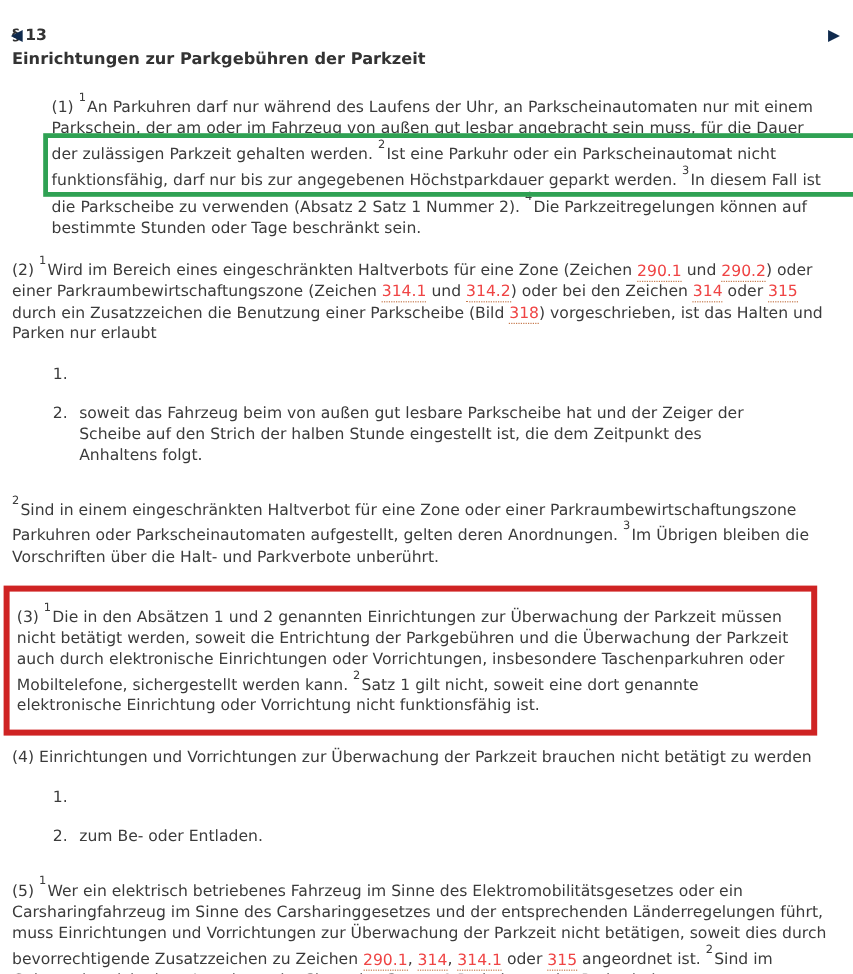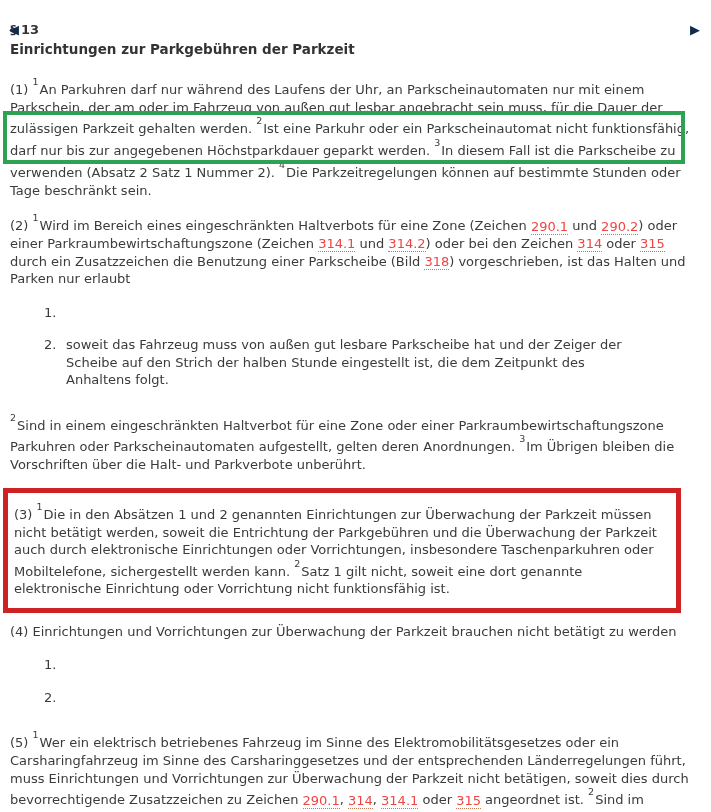--- a/index.html
+++ b/index.html
@@ -34,21 +34,21 @@
     font-weight: bold;
   }
   .h-section { font-size: 13px; line-height: 16px; }
   .h-title   { font-size: 13.5px; line-height: 16px; margin-top: 3px; }
   .body-text { margin-top: 20px; }
   .para {
     margin: 0 0 14px 0;
     line-height: 17.5px;
     text-align: left;
   }
-  .p1-rel { position: relative; }
+  .p1-rel { position: relative; margin-left: 33px; }
   .green-overlay {
     position: absolute;
     left: -7px; top: 34px;
     width: 682px; height: 53px;
     box-sizing: border-box;
     border: 4px solid #2fa153;
     pointer-events: none;
   }
   .red-box {
     border: 5px solid #cf2323;
@@ -101,37 +101,38 @@
     </div>
 
     <div class="para"><span>(2) </span><sup class="sn">1</sup><span>Wird im Bereich eines eingeschränkten Haltverbots für eine Zone (Zeichen </span><a class="sign-link">290.1</a><span> und </span><a class="sign-link">290.2</a><span>) oder einer Parkraumbewirtschaftungszone (Zeichen </span><a class="sign-link">314.1</a><span> und </span><a class="sign-link">314.2</a><span>) oder bei den Zeichen </span><a class="sign-link">314</a><span> oder </span><a class="sign-link">315</a><span> durch ein Zusatzzeichen die Benutzung einer Parkscheibe (Bild </span><a class="sign-link">318</a><span>) vorgeschrieben, ist das Halten und Parken nur erlaubt</span></div>
 
     <div class="olist">
       <div class="li">
         <span class="num">1.</span>
       </div>
       <div class="li">
         <span class="num">2.</span>
-        <span class="li-text">soweit das Fahrzeug muss von außen gut lesbare Parkscheibe hat und der Zeiger der Scheibe auf den Strich der halben Stunde eingestellt ist, die dem Zeitpunkt des Anhaltens folgt.</span>
+        <span class="li-text">soweit das Fahrzeug beim von außen gut lesbare Parkscheibe hat und der Zeiger der Scheibe auf den Strich der halben Stunde eingestellt ist, die dem Zeitpunkt des Anhaltens folgt.</span>
       </div>
     </div>
 
     <div class="para after-list"><sup class="sn">2</sup><span>Sind in einem eingeschränkten Haltverbot für eine Zone oder einer Parkraumbewirtschaftungszone Parkuhren oder Parkscheinautomaten aufgestellt, gelten deren Anordnungen. </span><sup class="sn">3</sup><span>Im Übrigen bleiben die Vorschriften über die Halt- und Parkverbote unberührt.</span></div>
 
     <div class="red-box">
       <div class="para"><span>(3) </span><sup class="sn">1</sup><span>Die in den Absätzen 1 und 2 genannten Einrichtungen zur Überwachung der Parkzeit müssen nicht betätigt werden, soweit die Entrichtung der Parkgebühren und die Überwachung der Parkzeit auch durch elektronische Einrichtungen oder Vorrichtungen, insbesondere Taschenparkuhren oder Mobiltelefone, sichergestellt werden kann. </span><sup class="sn">2</sup><span>Satz 1 gilt nicht, soweit eine dort genannte elektronische Einrichtung oder Vorrichtung nicht funktionsfähig ist.</span></div>
     </div>
 
     <div class="para"><span>(4) Einrichtungen und Vorrichtungen zur Überwachung der Parkzeit brauchen nicht betätigt zu werden</span></div>
 
     <div class="olist">
       <div class="li">
         <span class="num">1.</span>
       </div>
       <div class="li">
         <span class="num">2.</span>
+        <span class="li-text">zum Be- oder Entladen.</span>
       </div>
     </div>
 
     <div class="para after-list"><span>(5) </span><sup class="sn">1</sup><span>Wer ein elektrisch betriebenes Fahrzeug im Sinne des Elektromobilitätsgesetzes oder ein Carsharingfahrzeug im Sinne des Carsharinggesetzes und der entsprechenden Länderregelungen führt, muss Einrichtungen und Vorrichtungen zur Überwachung der Parkzeit nicht betätigen, soweit dies durch bevorrechtigende Zusatzzeichen zu Zeichen </span><a class="sign-link">290.1</a><span>, </span><a class="sign-link">314</a><span>, </span><a class="sign-link">314.1</a><span> oder </span><a class="sign-link">315</a><span> angeordnet ist. </span><sup class="sn">2</sup><span>Sind im Geltungsbereich einer Anordnung im Sinne des Satzes 1 Parkuhren oder Parkscheinautomaten aufgestellt, gelten deren Anordnungen. </span><sup class="sn">3</sup><span>Im Übrigen bleiben die Vorschriften über die Halt- und Parkverbote unberührt.</span></div>
 
   </div>
 </div>
 
 </body></html>

